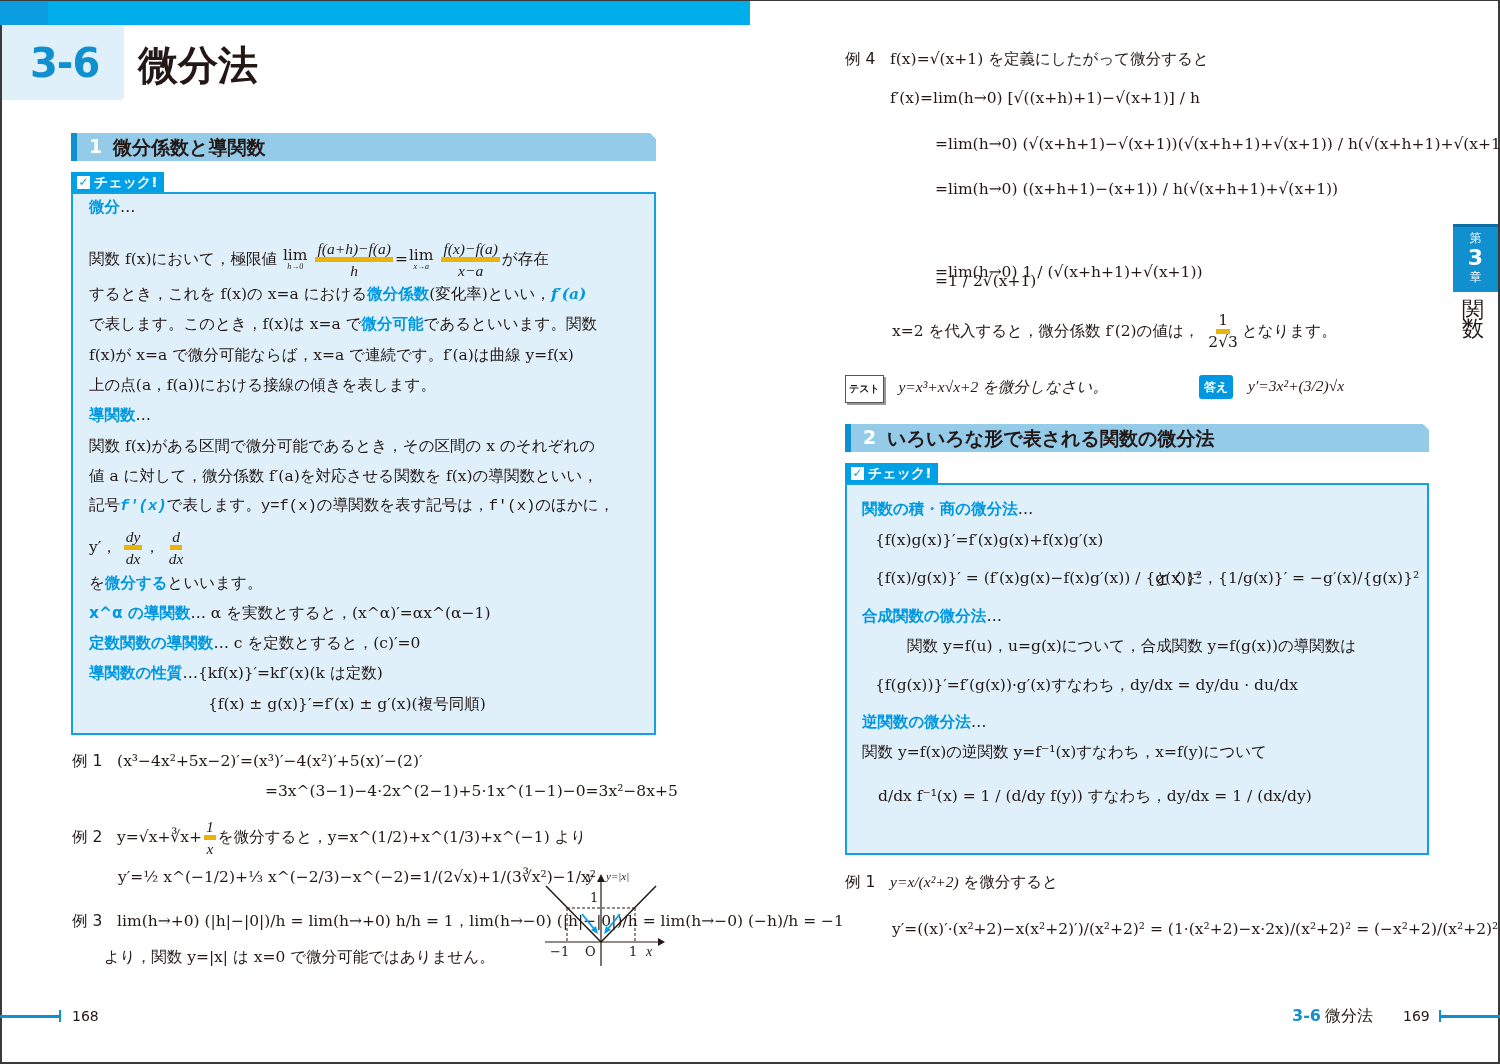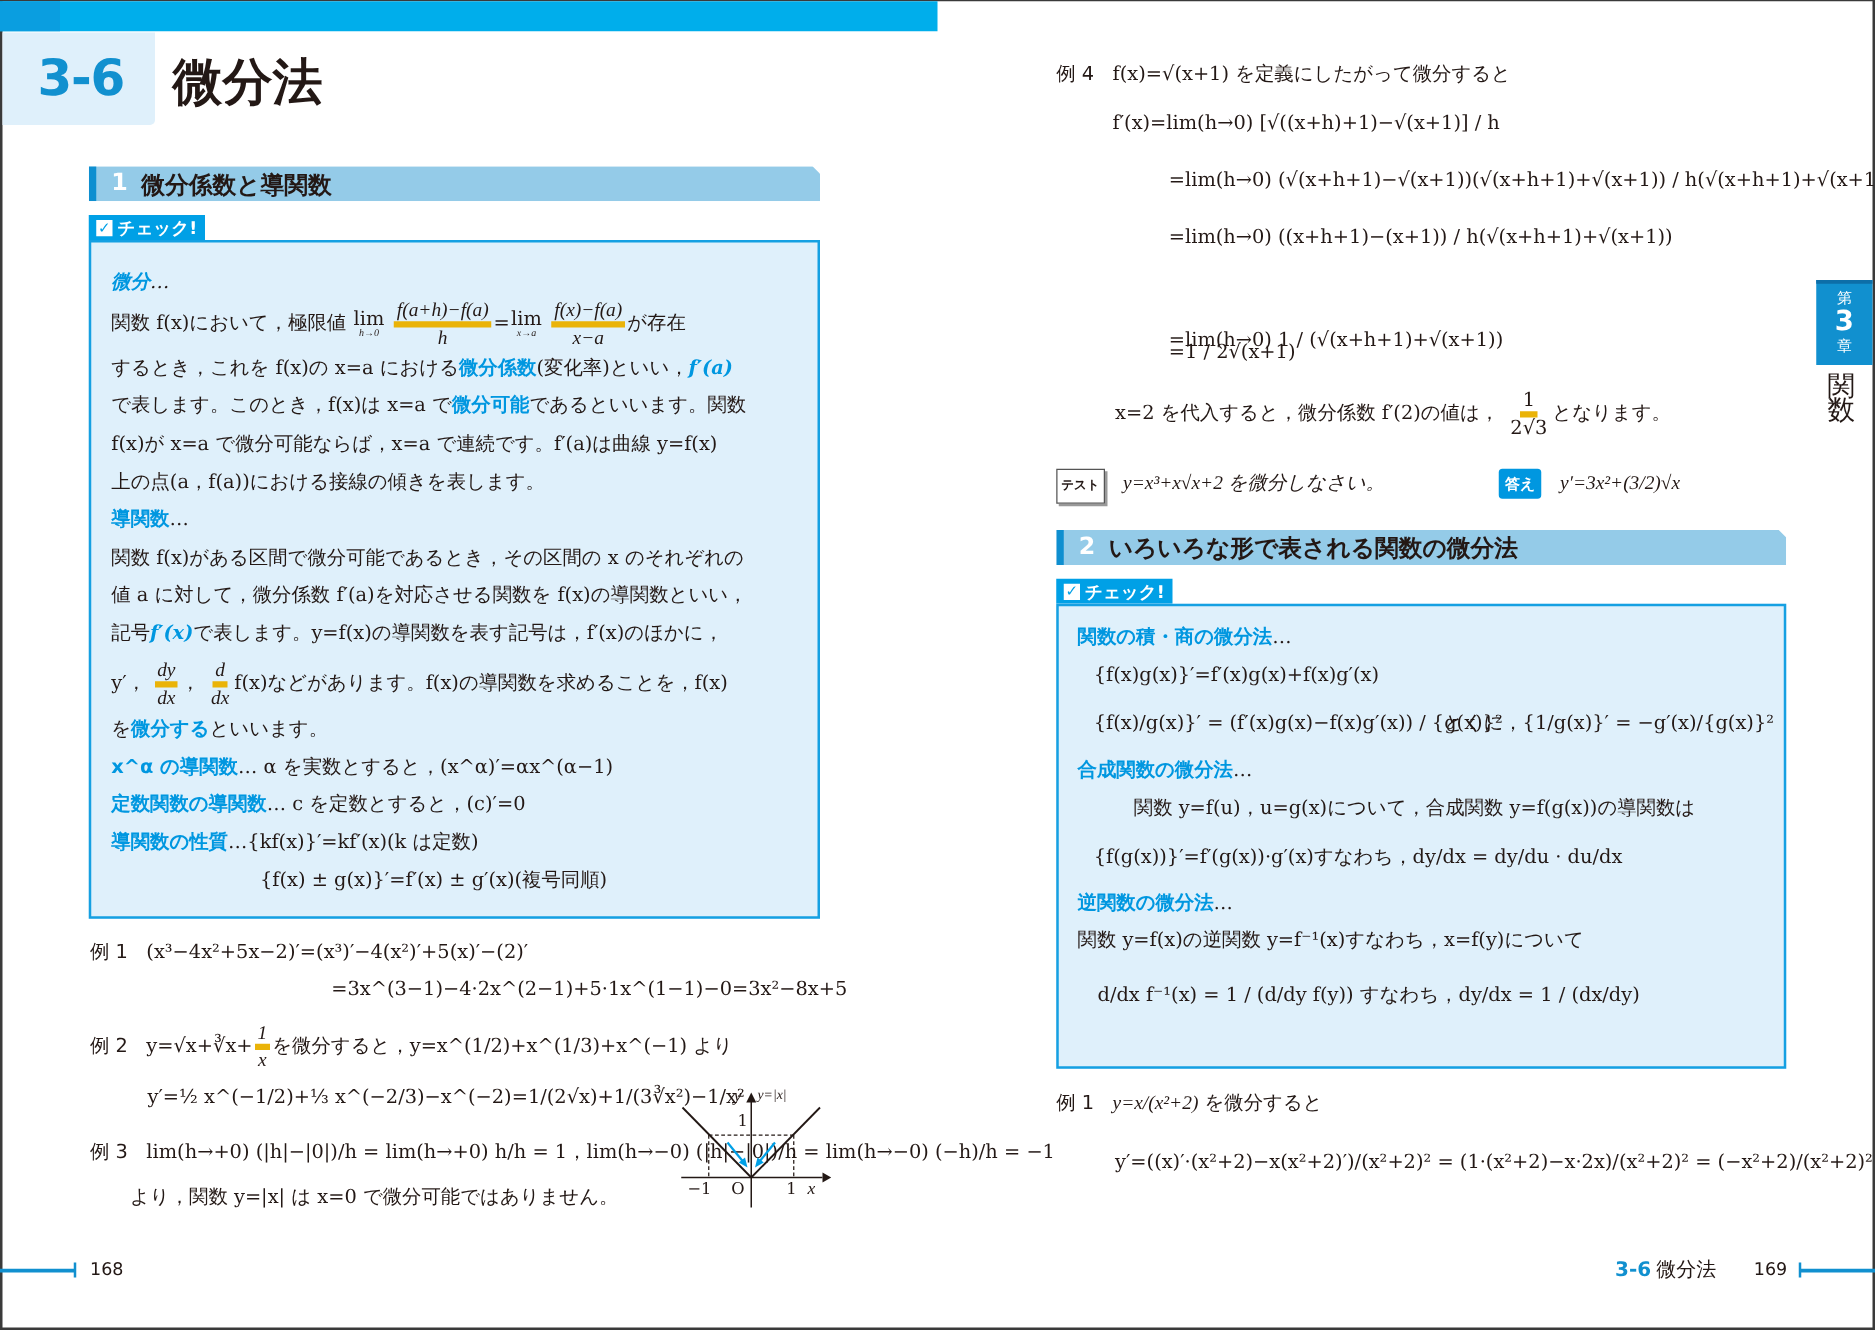--- a/index.html
+++ b/index.html
@@ -88,21 +88,21 @@
     <span class="num">1</span>
     <span class="ttl">微分係数と導関数</span>
   </div>
 
   <div class="check-tab" style="left:71px; top:172px;">
     <span class="check-icon">✓</span>
     <span>チェック!</span>
   </div>
   <div class="check-box" style="left:71px; top:192px; width:585px; height:543px;"></div>
 
-  <div class="line" style="left:89px; top:214px;font-style:italic;">
+  <div class="line" style="left:89px; top:196px;">
     <span class="blue">微分</span><span>…</span>
   </div>
 
   <div class="line" style="left:89px; top:240px;">
     <span>関数 f(x)において，極限値</span>
     <span class="lim">
         <span class="l">lim</span>
         <span class="s math">h→0</span>
       </span>
     <span class="frac math">
@@ -125,33 +125,33 @@
     <span>で表します。このとき，f(x)は x=a で</span><span class="blue">微分可能</span><span>であるといいます。関数</span>
   </div>
   <div class="line" style="left:89px; top:344px;">f(x)が x=a で微分可能ならば，x=a で連続です。f′(a)は曲線 y=f(x)</div>
   <div class="line" style="left:89px; top:374px;">上の点(a，f(a))における接線の傾きを表します。</div>
 
   <div class="line" style="left:89px; top:404px;">
     <span class="blue">導関数</span><span>…</span>
   </div>
   <div class="line" style="left:89px; top:435px;">関数 f(x)がある区間で微分可能であるとき，その区間の x のそれぞれの</div>
   <div class="line" style="left:89px; top:465px;">値 a に対して，微分係数 f′(a)を対応させる関数を f(x)の導関数といい，</div>
-  <div class="line" style="left:89px; top:495px;">
+  <div class="line" style="left:89px; top:495px;font-family:Liberation Mono, monospace;">
     <span>記号</span><span class="blue-i">f′(x)</span><span>で表します。y=f(x)の導関数を表す記号は，f′(x)のほかに，</span>
   </div>
   <div class="line" style="left:89px; top:528px;">
     <span>y′，</span>
     <span class="frac math">
         <span class="n">dy</span>
         <span class="d">dx</span>
       </span><span>，</span>
     <span class="frac math">
         <span class="n">d</span>
         <span class="d">dx</span>
-      </span><span>f(x)などがあります。f(x)の導関数を求めることを，f(x)</span>
+      </span>
   </div>
   <div class="line" style="left:89px; top:572px;">
     <span>を</span><span class="blue">微分する</span><span>といいます。</span>
   </div>
 
   <div class="line" style="left:89px; top:602px;">
     <span class="blue">x^α の導関数</span><span>…</span> <span>α を実数とすると，(x^α)′=αx^(α−1)</span>
   </div>
   <div class="line" style="left:89px; top:632px;">
     <span class="blue">定数関数の導関数</span><span>…</span> <span>c を定数とすると，(c)′=0</span>

